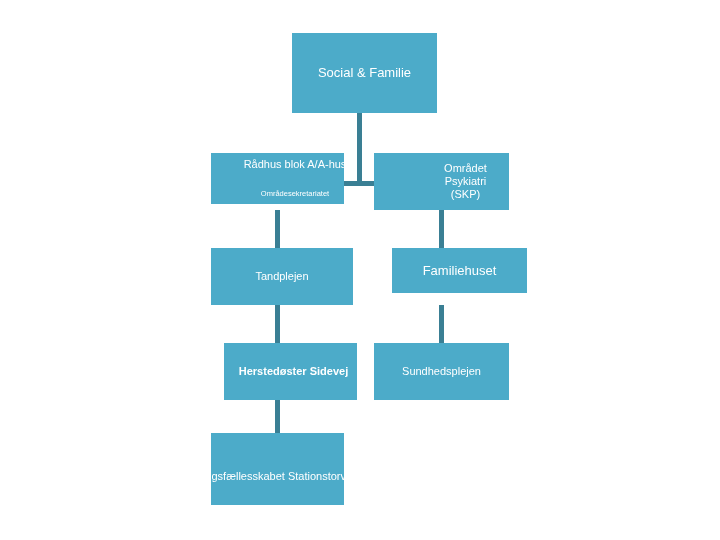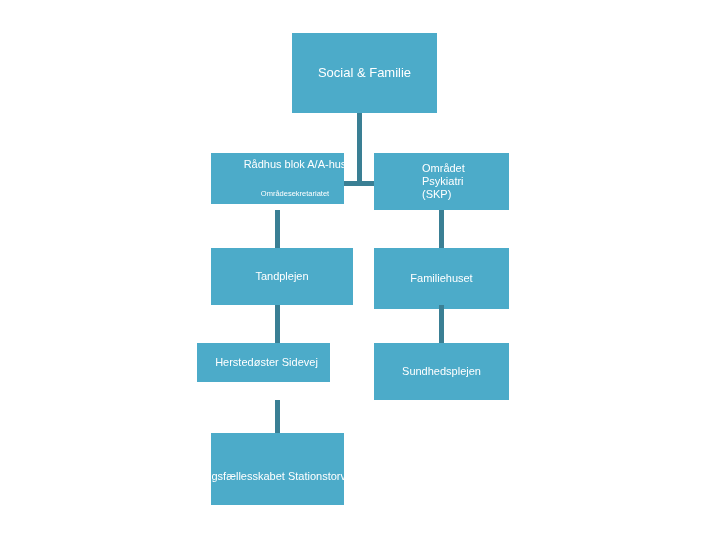--- a/index.html
+++ b/index.html
@@ -19,21 +19,21 @@
     height: 540px;
   }
   .node-box {
     position: absolute;
     background: #4CABC9;
     color: #ffffff;
     display: flex;
     flex-direction: column;
     align-items: center;
     justify-content: center;
-    text-align: left;
+    text-align: center;
     box-sizing: border-box;
     line-height: 1.18;
   }
   .node-title {
     white-space: nowrap;
   }
   .node-subtitle {
     white-space: nowrap;
     margin-top: 19px;
   }
@@ -62,25 +62,26 @@
     font-size: 7.5px;
   }
   #node-tandplejen {
     left: 211px;
     top: 248px;
     width: 142px;
     height: 57px;
     font-size: 11px;
   }
   #node-herstedoster {
-    left: 197px;
+    left: 224px;
     top: 343px;
     width: 133px;
-    height: 39px;
+    height: 57px;
     font-size: 11px;
+    font-weight: bold;
   }
   #node-herstedoster .node-title {
     transform: translateX(3px);
   }
   #node-klub {
     left: 211px;
     top: 433px;
     width: 133px;
     height: 72px;
     font-size: 11px;
@@ -92,25 +93,25 @@
   
   #node-psykiatri {
     left: 374px;
     top: 153px;
     width: 135px;
     height: 57px;
     font-size: 11px;
     padding-left: 48px;
   }
   #node-familiehuset {
-    left: 374px;
+    left: 392px;
     top: 248px;
     width: 135px;
-    height: 61px;
-    font-size: 11px;
+    height: 45px;
+    font-size: 13px;
   }
   #node-sundhedsplejen {
     left: 374px;
     top: 343px;
     width: 135px;
     height: 57px;
     font-size: 11px;
   }
   
   .connector {

